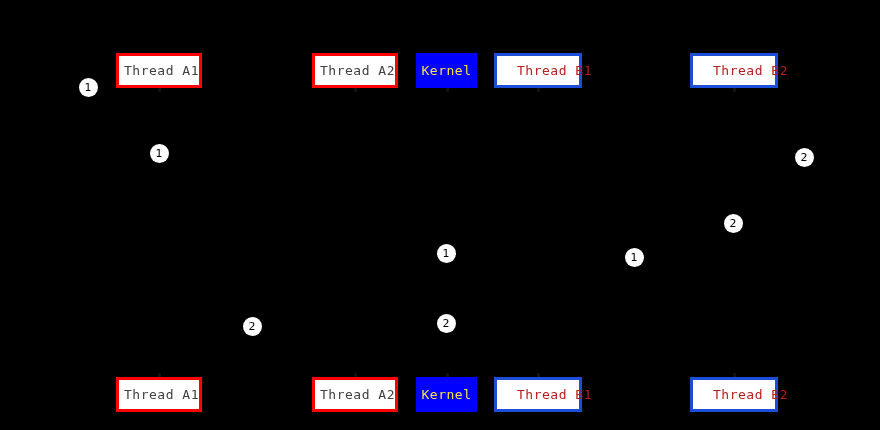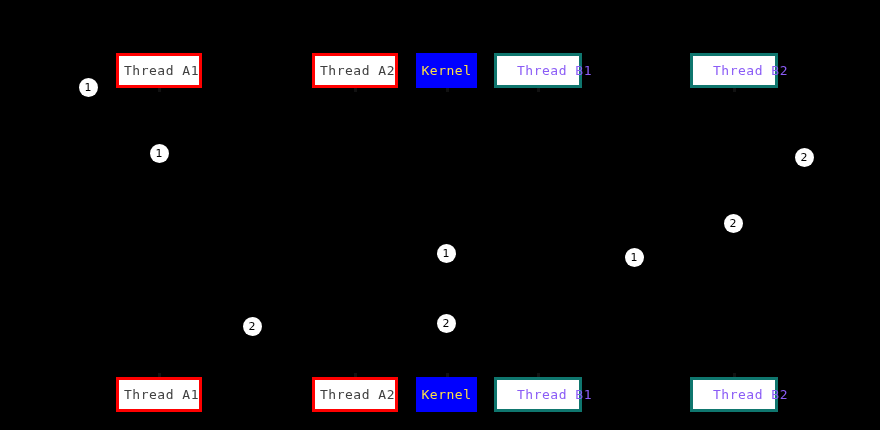--- a/index.html
+++ b/index.html
@@ -30,22 +30,22 @@
     line-height: 1;
   }
   .participant.thread-a {
     background: #FFFFFF;
     border: 3px solid #FF0000;
     color: #404040;
     justify-content: flex-end;
   }
   .participant.thread-b {
     background: #FFFFFF;
-    border: 3px solid #0f766e;
-    color: #8b5cf6;
+    border: 3px solid #1d4ed8;
+    color: #b91c1c;
     padding-left: 33px;
   }
   .participant.kernel {
     background: #0000FF;
     border: 0 solid #0000FF;
     color: #fde047;
   }
   .lifeline {
     position: absolute;
     width: 1px;

